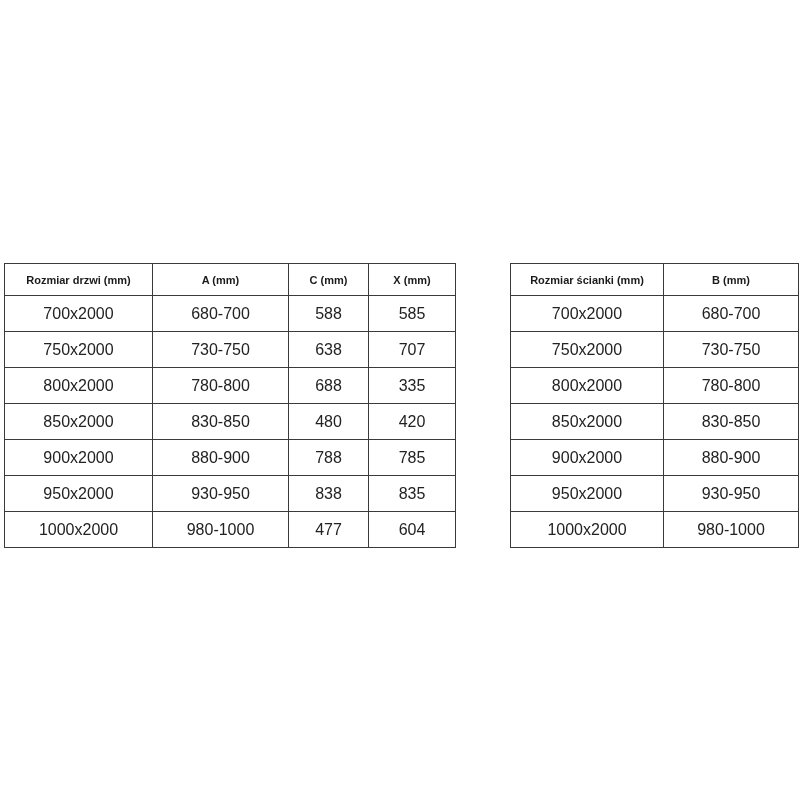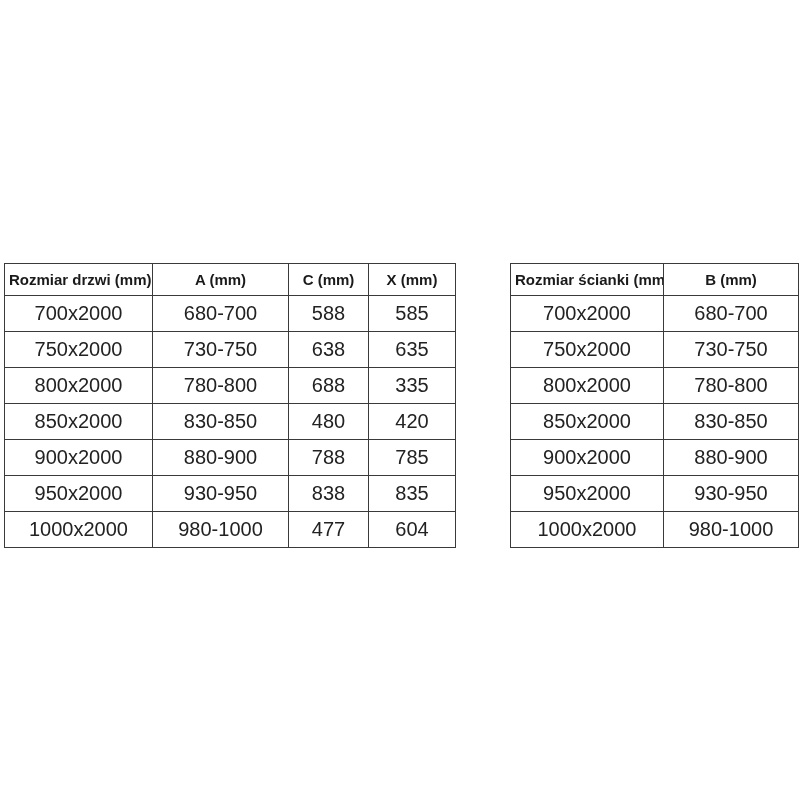--- a/index.html
+++ b/index.html
@@ -24,27 +24,27 @@
   table.spec-table th,
   table.spec-table td {
     border: 1.5px solid #3a3a3a;
     text-align: center;
     vertical-align: middle;
     padding: 0 4px;
     overflow: hidden;
     white-space: nowrap;
   }
   table.spec-table th {
-    font-size: 15px;
+    font-size: 11px;
     font-weight: bold;
     height: 31px;
     color: #1a1a1a;
   }
   table.spec-table td {
-    font-size: 20px;
+    font-size: 16px;
     font-weight: normal;
     height: 35px;
     color: #222222;
   }
   #door-table {
     left: 4px;
     top: 263px;
     width: 451px;
   }
   #wall-table {
@@ -77,21 +77,21 @@
         <tr>
           <td>700x2000</td>
           <td>680-700</td>
           <td>588</td>
           <td>585</td>
         </tr>
         <tr>
           <td>750x2000</td>
           <td>730-750</td>
           <td>638</td>
-          <td>635</td>
+          <td>707</td>
         </tr>
         <tr>
           <td>800x2000</td>
           <td>780-800</td>
           <td>688</td>
           <td>335</td>
         </tr>
         <tr>
           <td>850x2000</td>
           <td>830-850</td>

